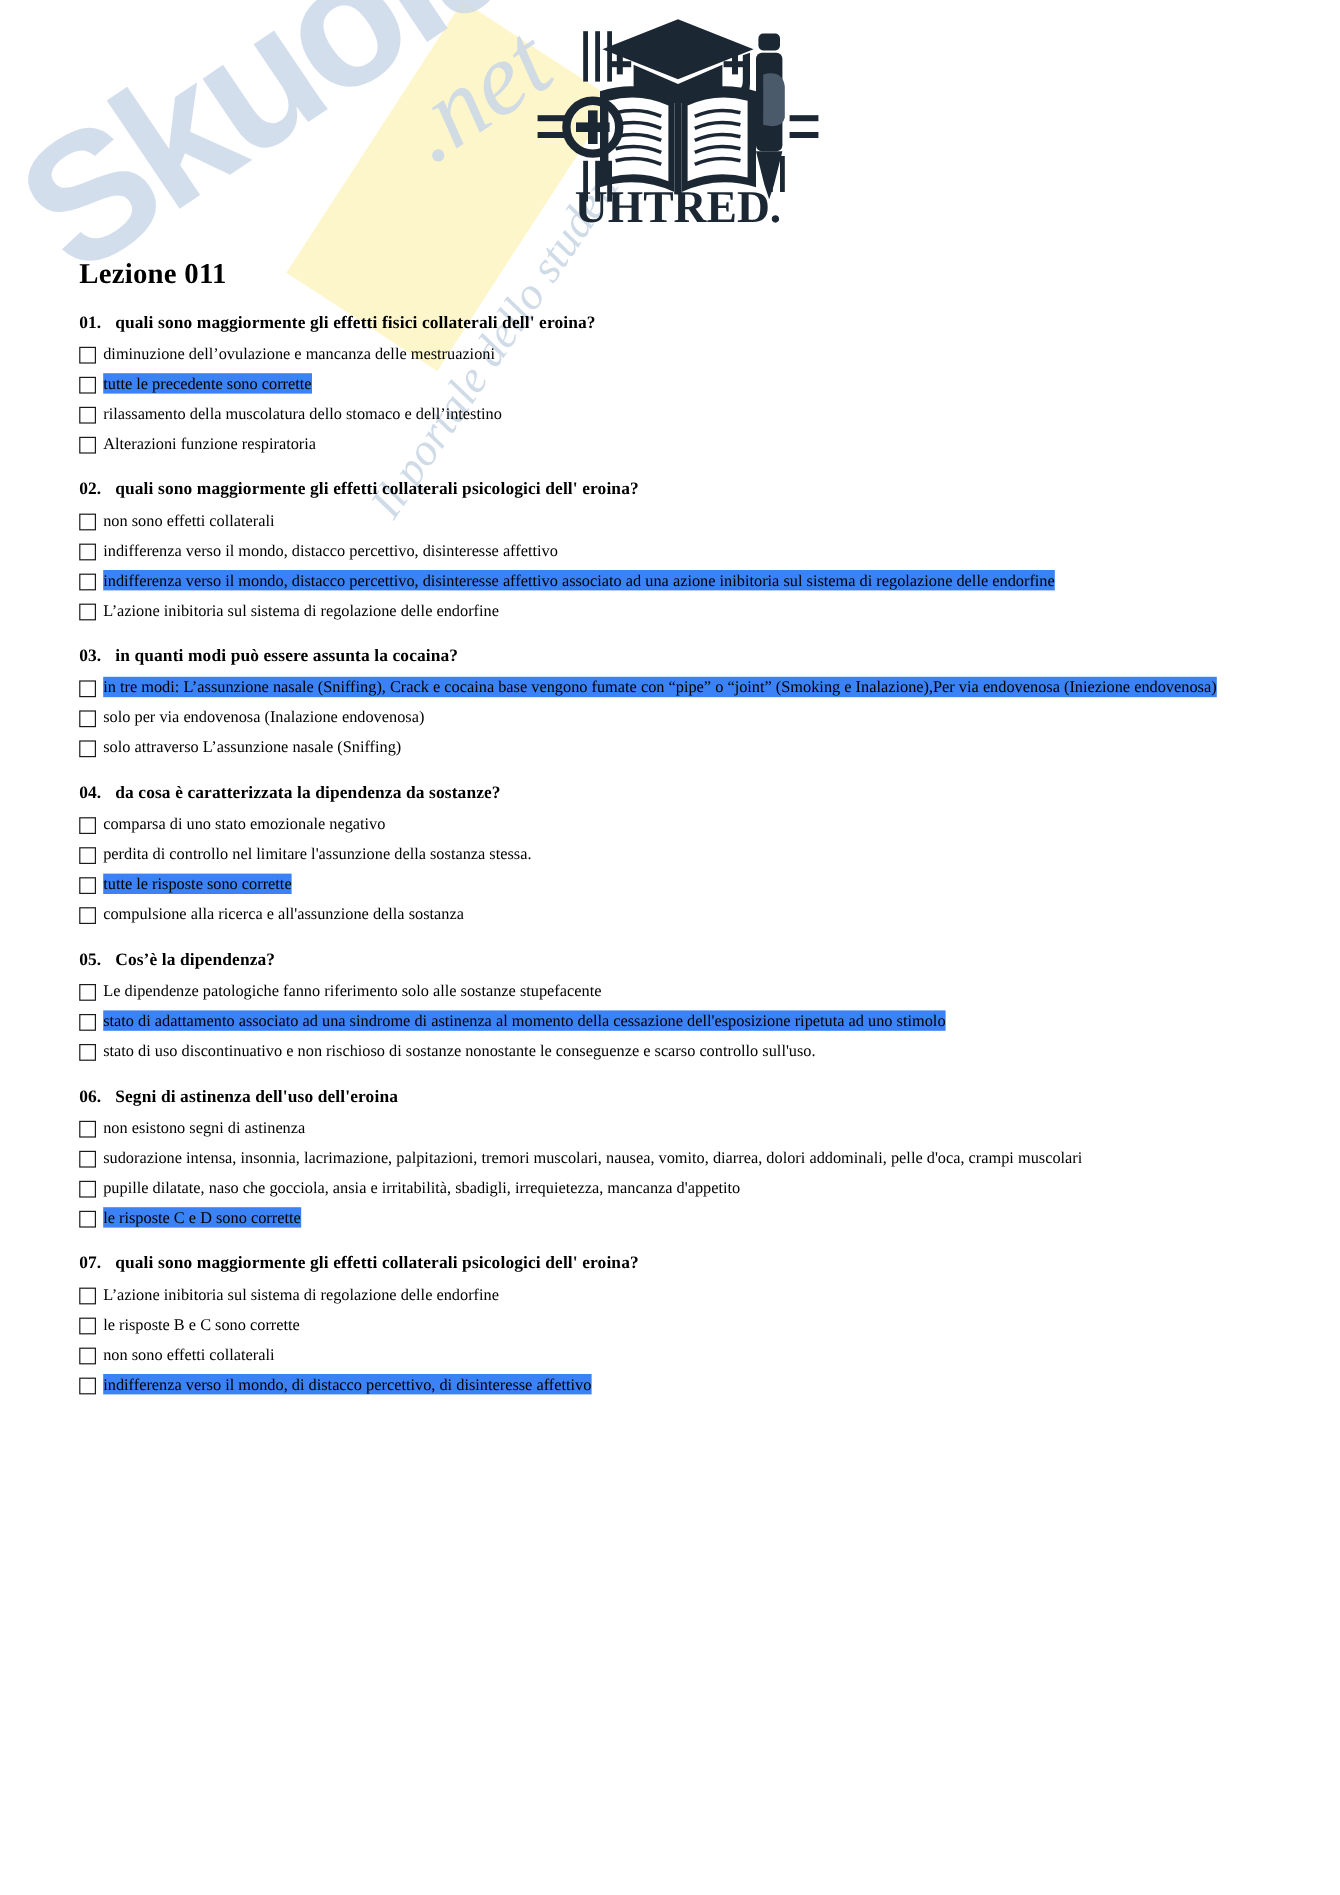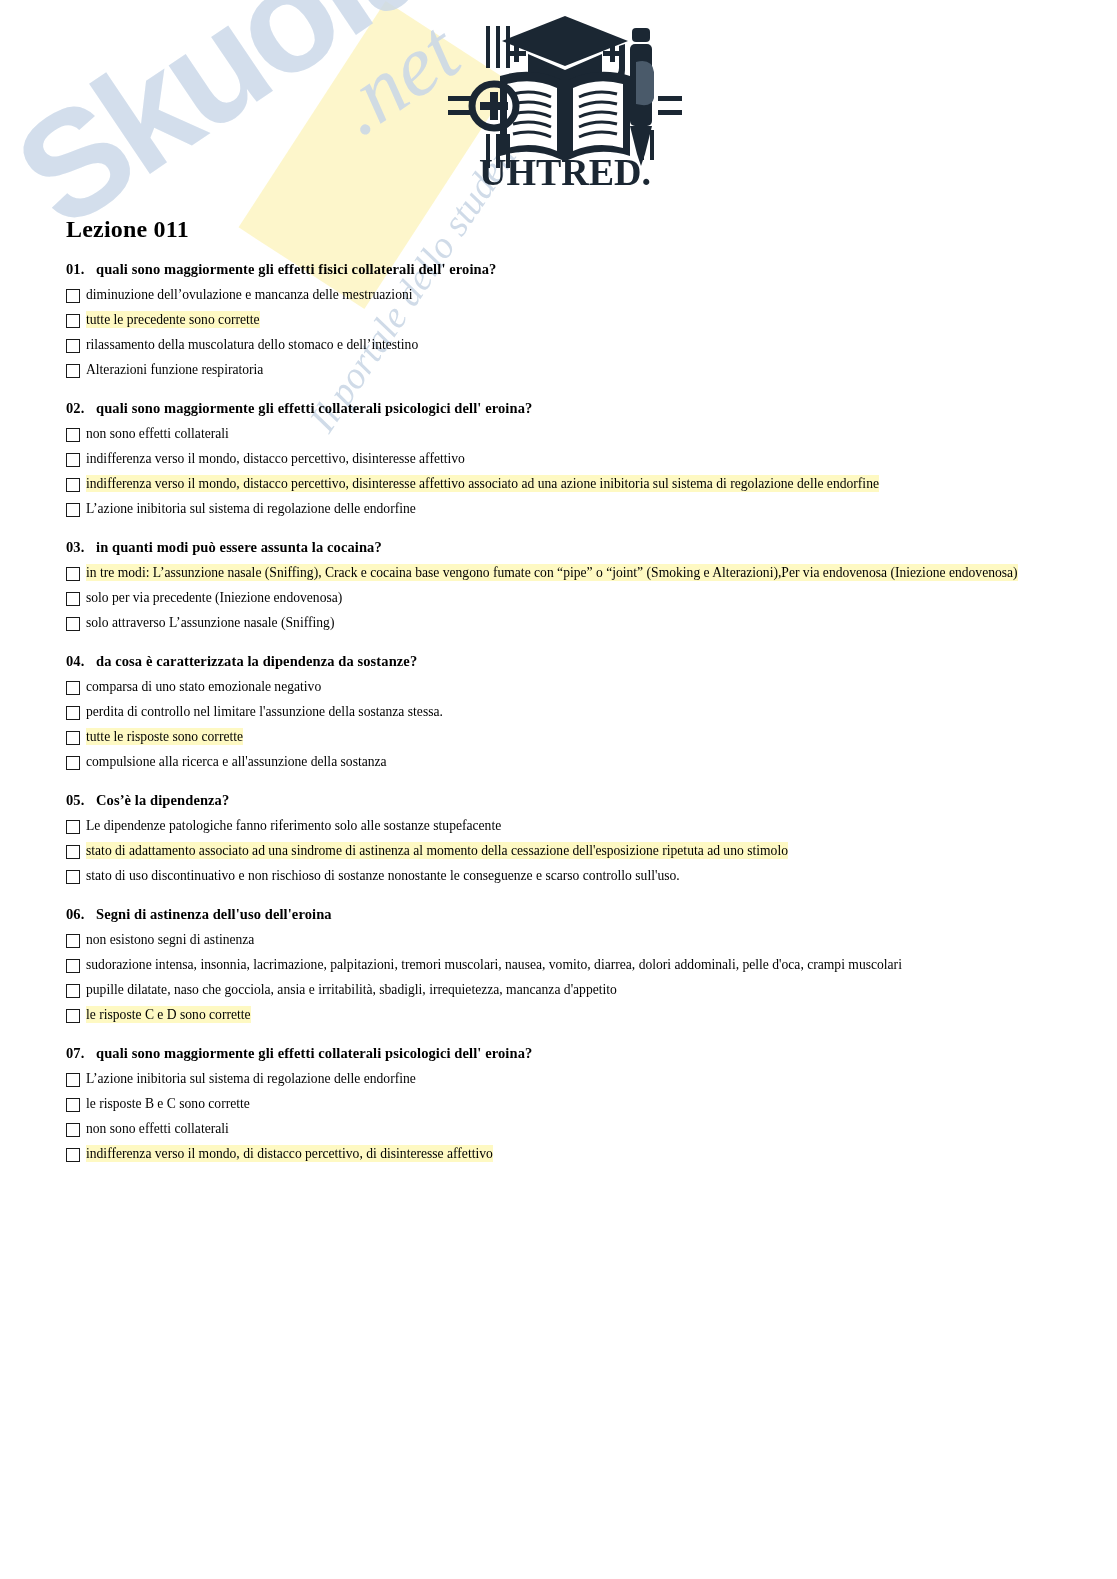--- a/index.html
+++ b/index.html
@@ -132,21 +132,21 @@
     background: #ffffff;
     margin-top: 2px;
     margin-right: 6px;
   }
   .answer-text {
     font-size: 13.6px;
     line-height: 17px;
     white-space: nowrap;
   }
   .answer-row.highlighted .answer-text {
-    background: #fef9c3;
+    background: #3b82f6;
   }
   .spacer-sm { height: 8px; }
 </style>
 </head>
 <body>
 
 <div class="page">
 
   <div class="watermark">
     <div class="wm-yellow"></div>
@@ -279,25 +279,25 @@
     </div>
 
     <div class="spacer-sm"></div>
 
     <div class="question-block">
       <div class="question-text">
         <span class="q-num">03.</span><span>in quanti modi può essere assunta la cocaina?</span>
       </div>
       <div class="answer-row highlighted">
         <span class="checkbox"></span>
-        <span class="answer-text">in tre modi: L’assunzione nasale (Sniffing), Crack e cocaina base vengono fumate con “pipe” o “joint” (Smoking e Alterazioni),Per via endovenosa (Iniezione endovenosa)</span>
-      </div>
-      <div class="answer-row">
-        <span class="checkbox"></span>
-        <span class="answer-text">solo per via precedente (Iniezione endovenosa)</span>
+        <span class="answer-text">in tre modi: L’assunzione nasale (Sniffing), Crack e cocaina base vengono fumate con “pipe” o “joint” (Smoking e Inalazione),Per via endovenosa (Iniezione endovenosa)</span>
+      </div>
+      <div class="answer-row">
+        <span class="checkbox"></span>
+        <span class="answer-text">solo per via endovenosa (Inalazione endovenosa)</span>
       </div>
       <div class="answer-row">
         <span class="checkbox"></span>
         <span class="answer-text">solo attraverso L’assunzione nasale (Sniffing)</span>
       </div>
     </div>
 
     <div class="spacer-sm"></div>
 
     <div class="question-block">

